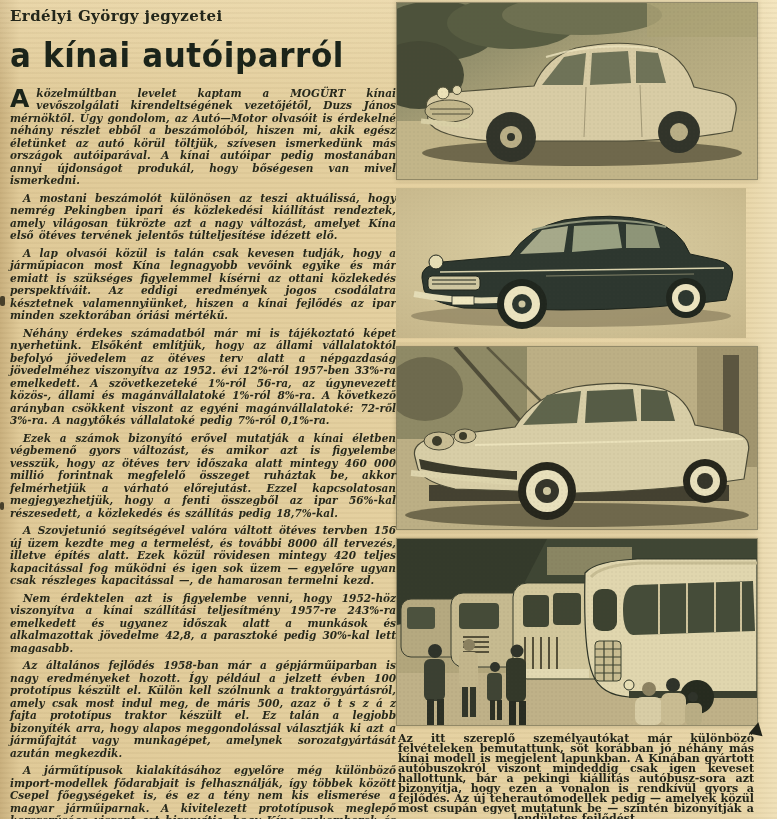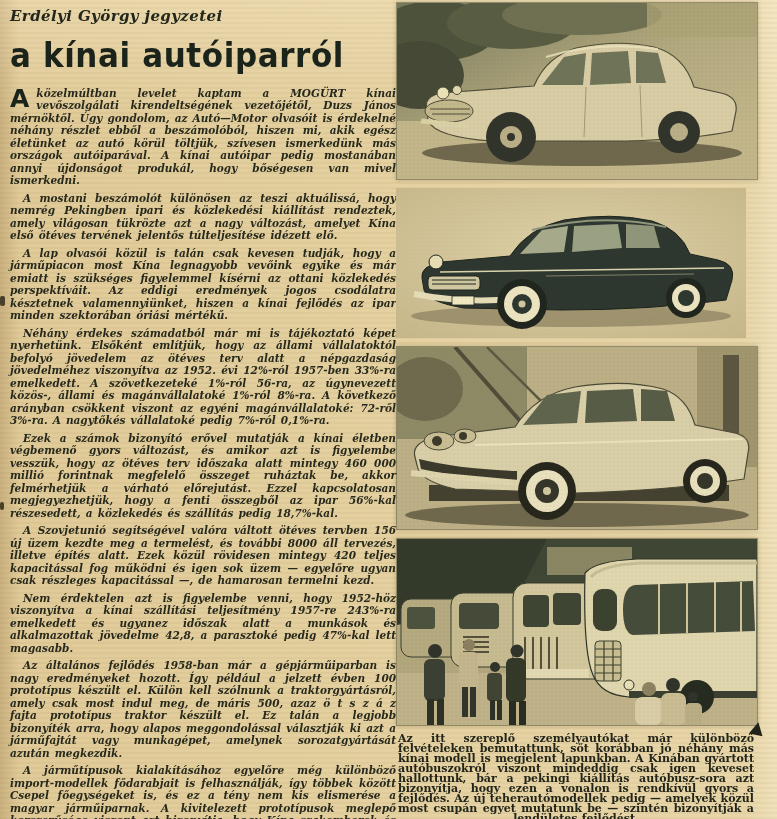--- a/index.html
+++ b/index.html
@@ -11,21 +11,21 @@
       linear-gradient(90deg, #c9b07e 0%, #e0ca98 2.5%, #e5d1a1 55%, #e8d6a9 96%, #f0e1ba 100%);
   }
   .page::before {
     content:""; position:absolute; inset:0; pointer-events:none;
     background: repeating-linear-gradient(0deg, rgba(110,88,44,.05) 0 2px, rgba(0,0,0,0) 2px 5px);
   }
 
   
   .left-col { position:absolute; left:10px; top:8px; width:386px; }
   .byline {
-    font-weight:bold; font-style:italic; font-size:15px; line-height:1.15;
+    font-weight:bold; font-size:15px; line-height:1.15;
     letter-spacing:.4px; color:#23261a;
   }
   .title {
     margin:13px 0 0 0; font-family:"DejaVu Sans", sans-serif; font-weight:bold;
     font-size:31px; line-height:1.05; letter-spacing:.6px; color:#1b241a;
     transform:scaleY(1.08); transform-origin:left top;
   }
   .body-text { margin-top:16px; }
   .para {
     margin:0 0 5px 0; font-size:10.5px; line-height:12.5px; font-weight:bold;
@@ -69,21 +69,21 @@
   <div class="left-col">
     <div class="byline">Erdélyi György jegyzetei</div>
     <h1 class="title">a kínai autóiparról</h1>
     <div class="body-text">
       <p class="para first"><span class="dropcap">A</span><span>közelmúltban levelet kaptam a MOGÜRT kínai vevőszolgálati kirendeltségének vezetőjétől, Duzs János mérnöktől. Úgy gondolom, az Autó—Motor olvasóit is érdekelné néhány részlet ebből a beszámolóból, hiszen mi, akik egész életünket az autó körül töltjük, szívesen ismerkedünk más országok autóiparával. A kínai autóipar pedig mostanában annyi újdonságot produkál, hogy bőségesen van mivel ismerkedni.</span></p>
       <p class="para">A mostani beszámolót különösen az teszi aktuálissá, hogy nemrég Pekingben ipari és közlekedési kiállítást rendeztek, amely világosan tükrözte azt a nagy változást, amelyet Kína első ötéves tervének jelentős túlteljesítése idézett elő.</p>
       <p class="para">A lap olvasói közül is talán csak kevesen tudják, hogy a járműpiacon most Kína legnagyobb vevőink egyike és már emiatt is szükséges figyelemmel kísérni az ottani közlekedés perspektíváit. Az eddigi eredmények jogos csodálatra késztetnek valamennyiünket, hiszen a kínai fejlődés az ipar minden szektorában óriási mértékű.</p>
       <p class="para">Néhány érdekes számadatból már mi is tájékoztató képet nyerhetünk. Elsőként említjük, hogy az állami vállalatoktól befolyó jövedelem az ötéves terv alatt a népgazdaság jövedelméhez viszonyítva az 1952. évi 12%-ról 1957-ben 33%-ra emelkedett. A szövetkezeteké 1%-ról 56-ra, az úgynevezett közös-, állami és magánvállalatoké 1%-ról 8%-ra. A következő arányban csökkent viszont az egyéni magánvállalatoké: 72-ről 3%-ra. A nagytőkés vállalatoké pedig 7%-ról 0,1%-ra.</p>
       <p class="para">Ezek a számok bizonyító erővel mutatják a kínai életben végbemenő gyors változást, és amikor azt is figyelembe vesszük, hogy az ötéves terv időszaka alatt mintegy 460 000 millió forintnak megfelelő összeget ruháztak be, akkor felmérhetjük a várható előrejutást. Ezzel kapcsolatosan megjegyezhetjük, hogy a fenti összegből az ipar 56%-kal részesedett, a közlekedés és szállítás pedig 18,7%-kal.</p>
       <p class="para">A Szovjetunió segítségével valóra váltott ötéves tervben 156 új üzem kezdte meg a termelést, és további 8000 áll tervezés, illetve építés alatt. Ezek közül rövidesen mintegy 420 teljes kapacitással fog működni és igen sok üzem — egyelőre ugyan csak részleges kapacitással —, de hamarosan termelni kezd.</p>
-      <p class="para">Nem érdektelen azt is figyelembe venni, hogy 1952-höz viszonyítva a kínai szállítási teljesítmény 1957-re 243%-ra emelkedett és ugyanez időszak alatt a munkások és alkalmazottak jövedelme 42,8, a parasztoké pedig 47%-kal lett magasabb.</p>
+      <p class="para">Nem érdektelen azt is figyelembe venni, hogy 1952-höz viszonyítva a kínai szállítási teljesítmény 1957-re 243%-ra emelkedett és ugyanez időszak alatt a munkások és alkalmazottak jövedelme 42,8, a parasztoké pedig 30%-kal lett magasabb.</p>
       <p class="para">Az általános fejlődés 1958-ban már a gépjárműiparban is nagy eredményeket hozott. Így például a jelzett évben 100 prototípus készült el. Külön kell szólnunk a traktorgyártásról, amely csak most indul meg, de máris 500, azaz ö t s z á z fajta prototípus traktor készült el. Ez talán a legjobb bizonyíték arra, hogy alapos meggondolással választják ki azt a járműfajtát vagy munkagépet, amelynek sorozatgyártását azután megkezdik.</p>
       <p class="para">A járműtípusok kialakításához egyelőre még különböző import-modellek fődarabjait is felhasználják, így többek között Csepel főegységeket is, és ez a tény nem kis elismerése a magyar járműiparnak. A kivitelezett prototípusok meglepő korszerűsége viszont azt bizonyítja, hogy Kína szakemberek és szakképzettség tekintetében ma már magas szinten áll. Egyébként nem is igen kerülhetett volna sor annak a programnak megvalósítására, amely az említett kiállításon be-</p>
     </div>
   </div>
 
   <div class="right-col">
 
     <div class="photo framed">
       <svg width="360" height="176" viewBox="0 0 360 176" xmlns="http://www.w3.org/2000/svg">
         <defs>

